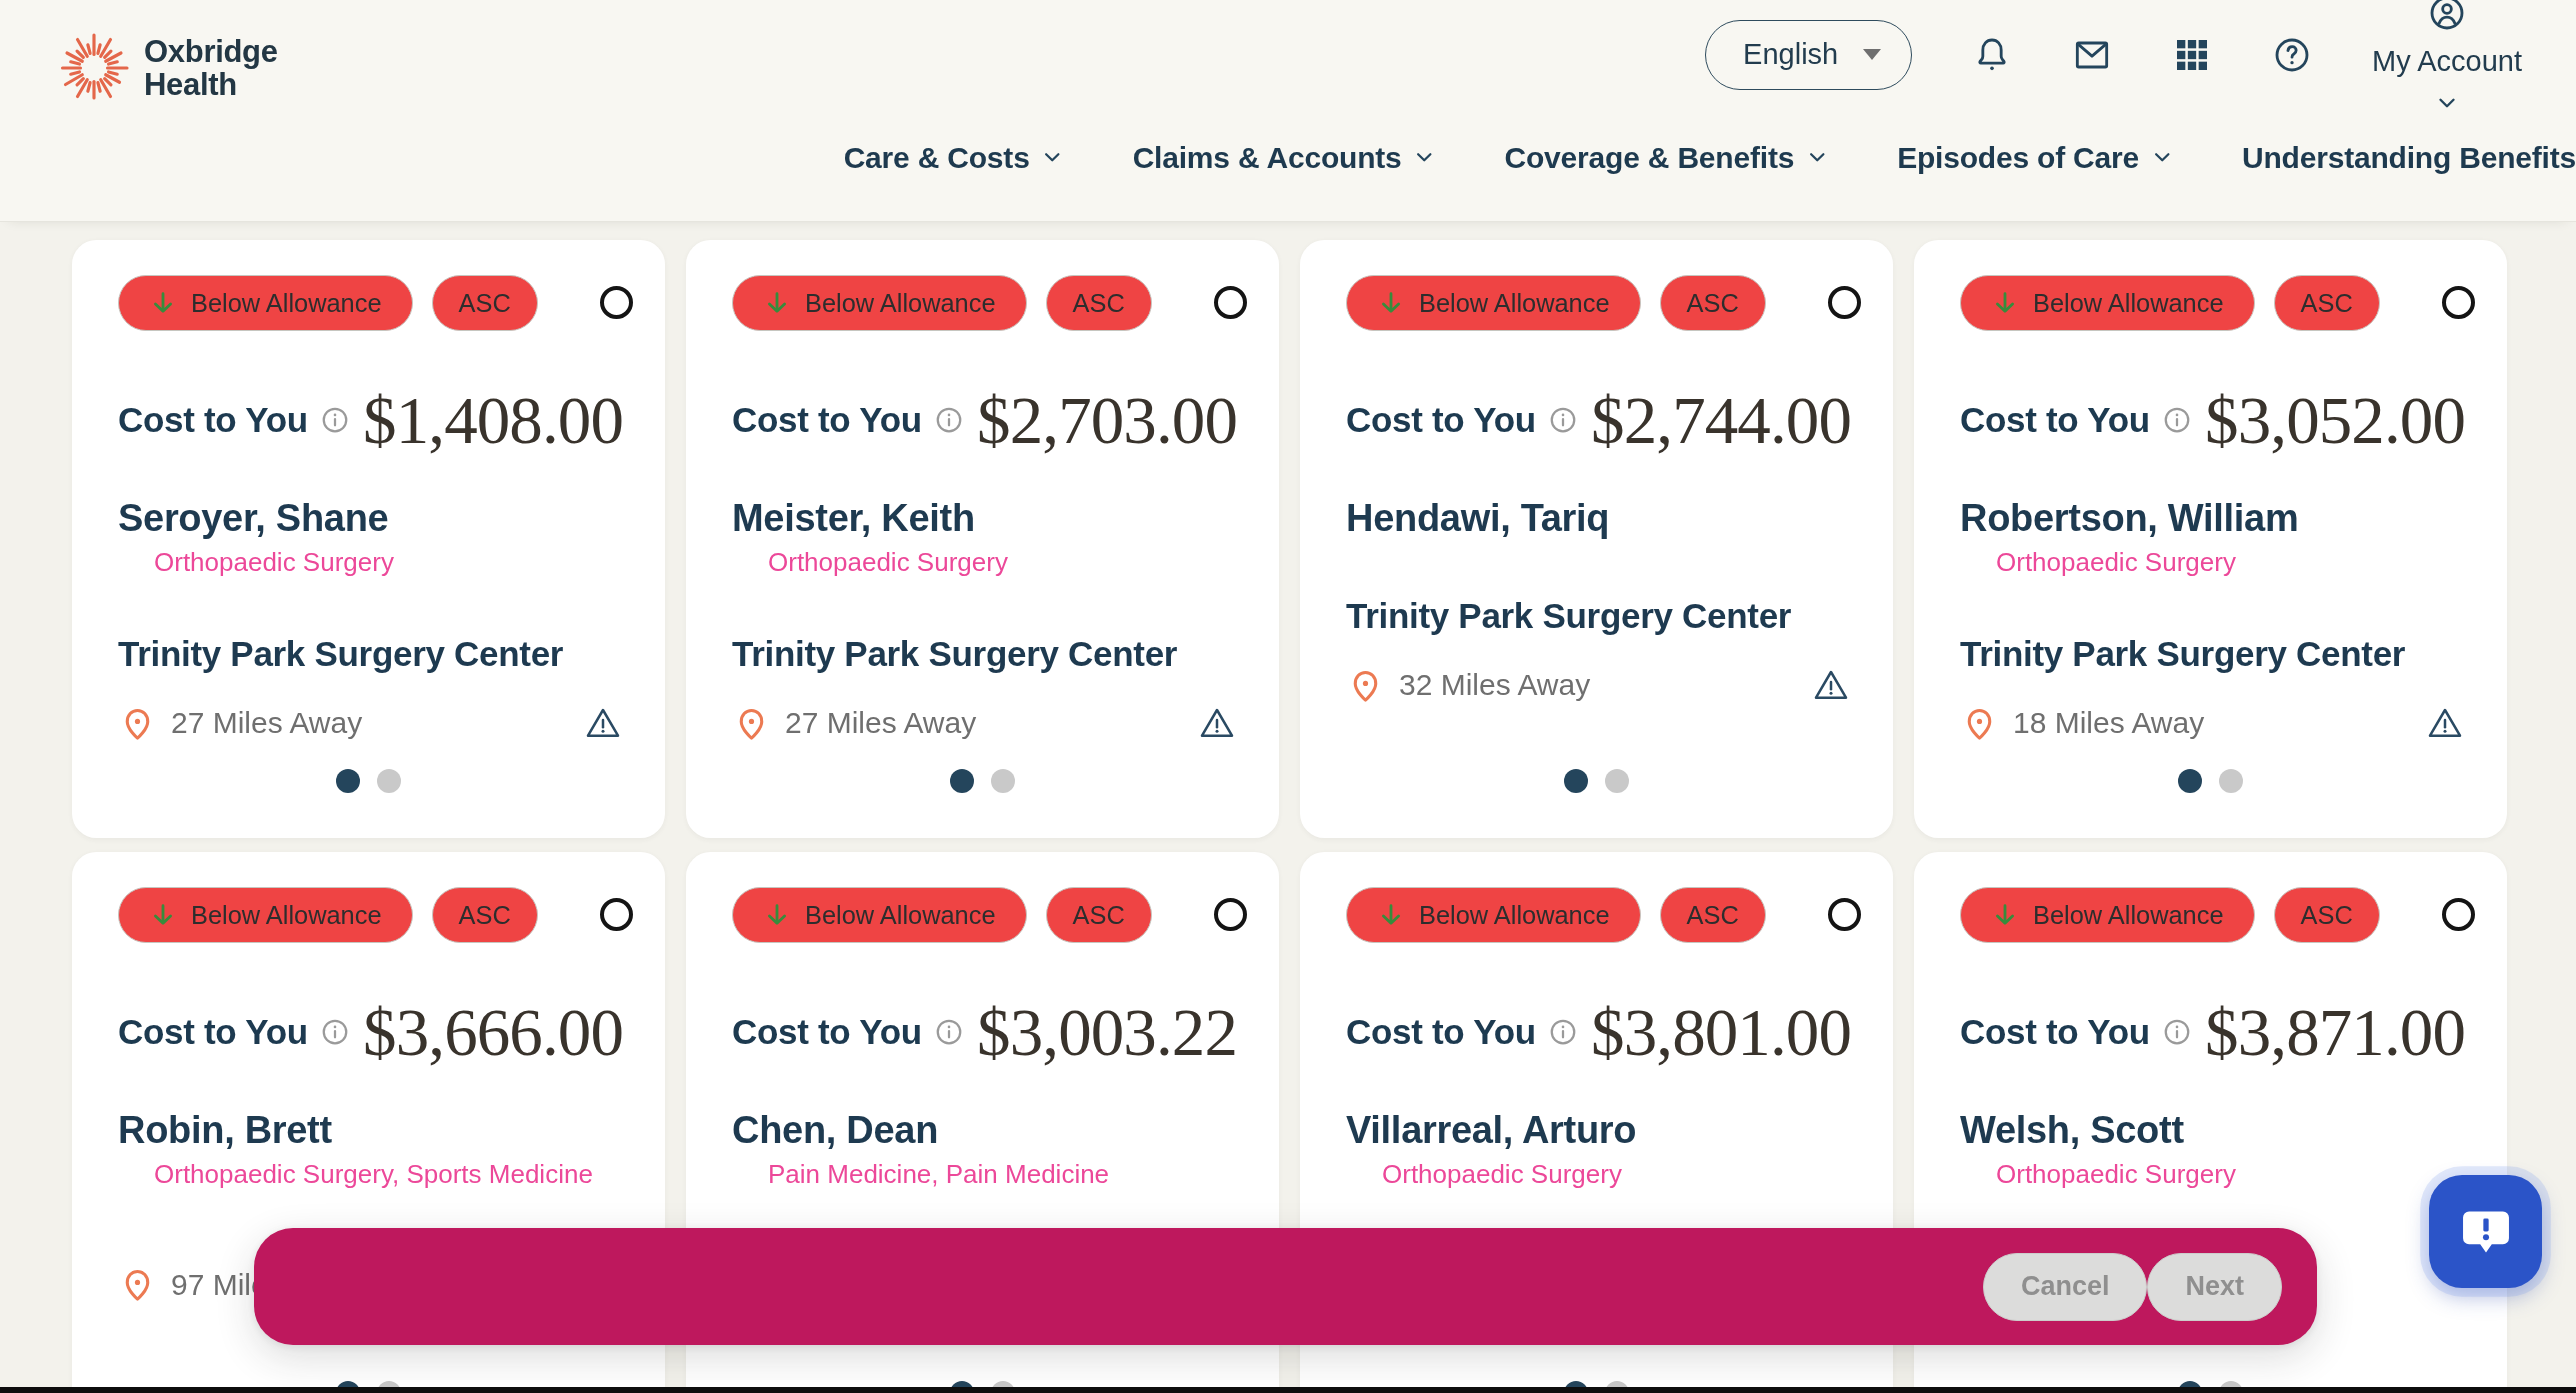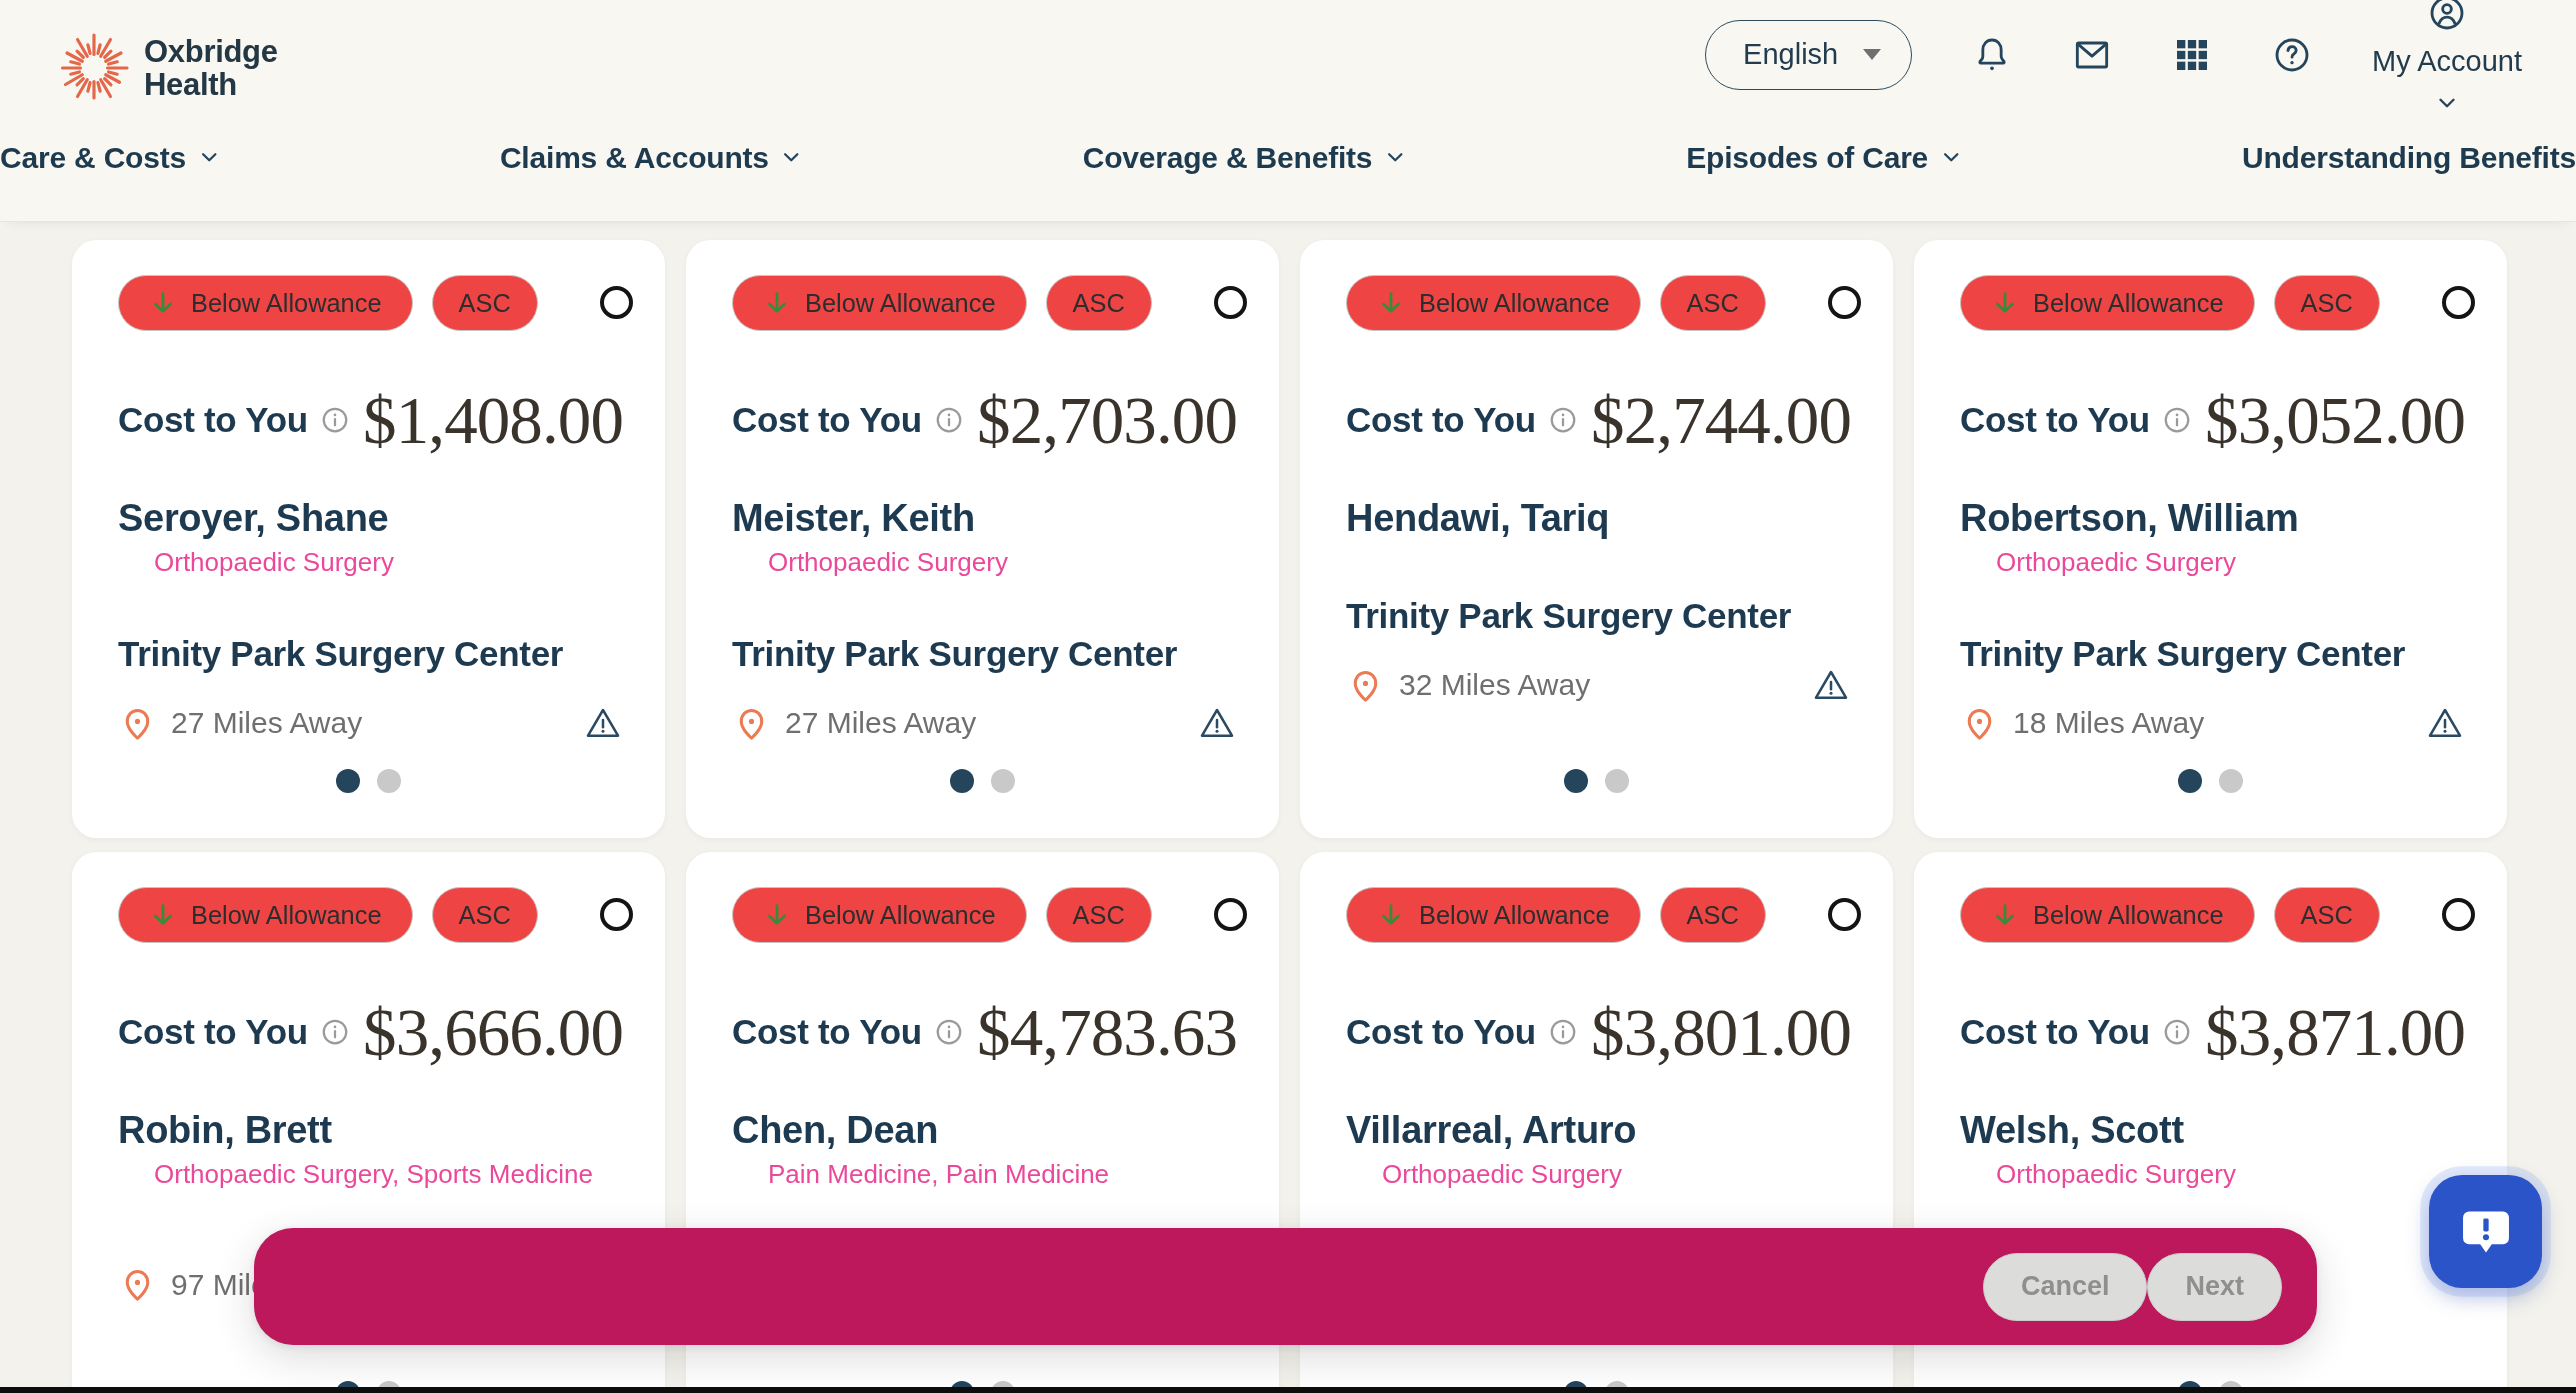--- a/index.html
+++ b/index.html
@@ -29,21 +29,21 @@
     background:transparent; display:flex; align-items:center; justify-content:space-between;
     padding:0 30px 0 37px; cursor:pointer;
   }
   .lang-pill .lang-label { font-size:29px; color:#223c4e; font-weight:400; }
   .caret-down { width:0; height:0; border-left:9.6px solid transparent; border-right:9.6px solid transparent; border-top:11.4px solid #6f6f6f; margin-left:24.5px; }
   .hicon { width:40px; height:40px; color:#24455c; cursor:pointer; display:block; }
   .account { display:flex; align-items:center; gap:12.3px; cursor:pointer;flex-direction:column; }
   .account-label { font-size:29px; color:#223c4e; font-weight:500; white-space:nowrap; }
   .chev { width:26px; height:26px; color:#24455c; }
 
-  .mainnav { position:absolute; left:0; top:124px; width:100%; display:flex; justify-content:space-between; gap:68px; align-items:center; height:67px; }
+  .mainnav { position:absolute; left:0; top:124px; width:100%; display:flex; justify-content:flex-end; gap:68px; align-items:center; height:67px; }
   .nav-item { display:flex; align-items:center; gap:10.5px; cursor:pointer; }
   .nav-label { font-size:30px; font-weight:700; color:#1e3a4f; letter-spacing:-0.2px; white-space:nowrap; }
   .nav-item .chev { width:24.5px; height:24.5px; }
 
   
   .grid {
     position:absolute; top:240px; left:72px; width:2436px;
     display:grid; grid-template-columns:repeat(4, 593px); gap:14px 21px;
   }
   .card {
@@ -510,21 +510,21 @@
 
     <div class="cost-row">
       <div class="cost-left">
         <span class="cost-label">Cost to You</span>
         <svg class="info-ic" viewBox="0 0 24 24" fill="none" stroke="#9a9a9a" stroke-width="1.8">
           <circle cx="12" cy="12" r="9"></circle>
           <path d="M12 11.2v5" stroke-linecap="round"></path>
           <circle cx="12" cy="7.9" r="1.05" fill="#9a9a9a" stroke="none"></circle>
         </svg>
       </div>
-      <div class="price">$4,783.63</div>
+      <div class="price">$3,003.22</div>
     </div>
 
     <div class="pname">Chen, Dean</div>
     <div class="pspec">Pain Medicine, Pain Medicine</div>
 
     <div class="dots">
       <span class="dot active"></span>
       <span class="dot inactive"></span>
     </div>
   </section>

